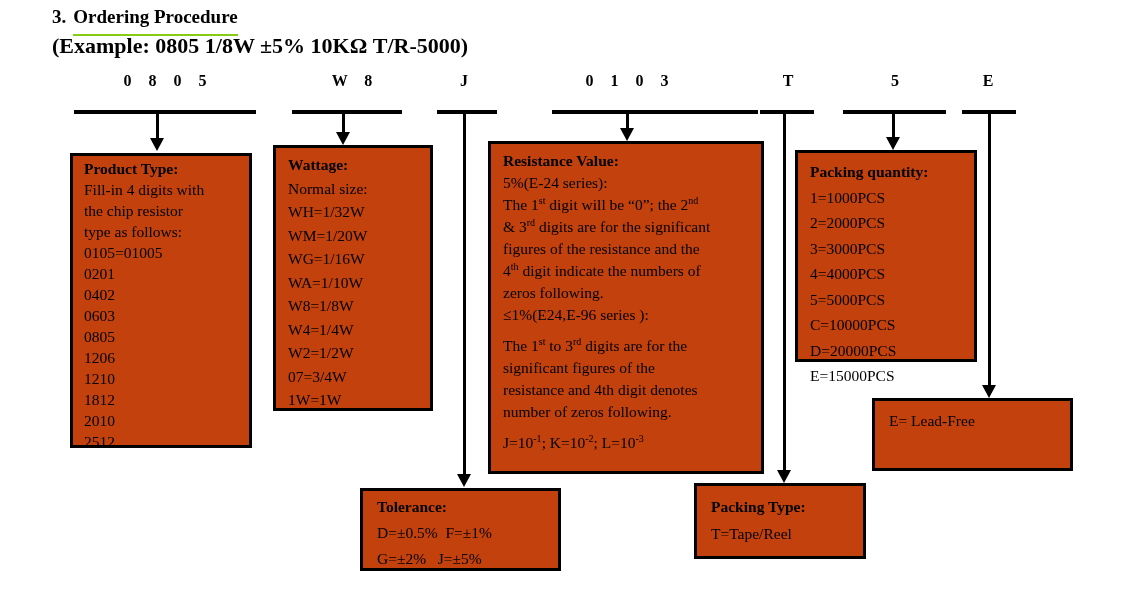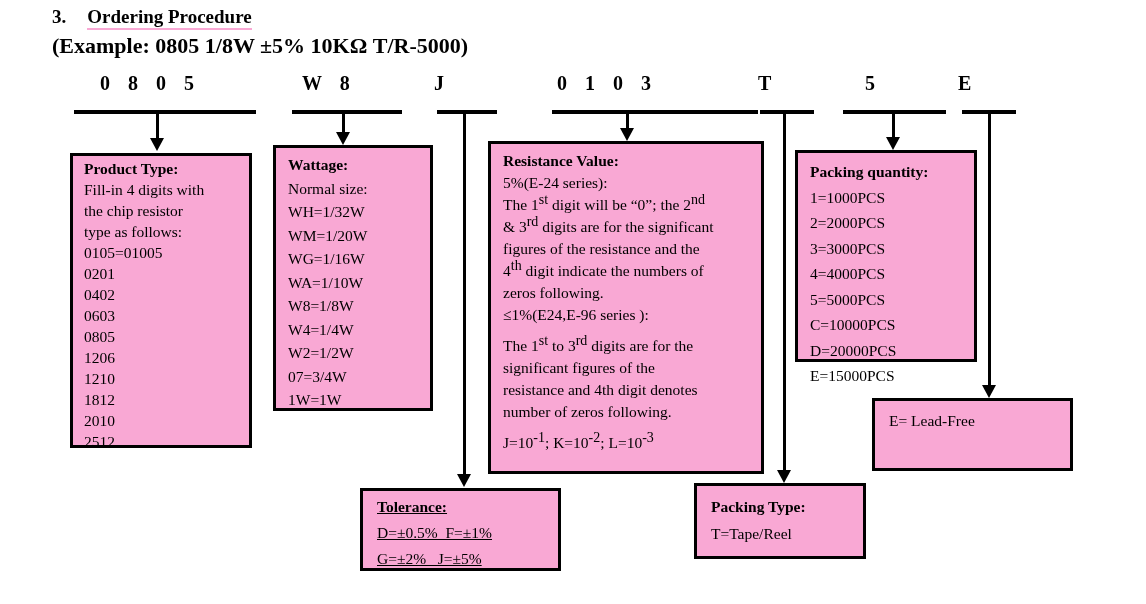--- a/index.html
+++ b/index.html
@@ -3,51 +3,51 @@
 <meta charset="utf-8">
 <style>
   html,body{margin:0;padding:0;background:#ffffff;}
   .canvas{
     position:relative;width:1146px;height:604px;background:#ffffff;
     font-family:"Liberation Serif","DejaVu Serif",serif;color:#000;
     overflow:hidden;
   }
   
   .title{position:absolute;left:52px;top:6px;font-size:19px;font-weight:bold;white-space:pre;}
-  .title .u{border-bottom:2px solid #f9a8d4;padding-bottom:1px;margin-left:21px;}
+  .title .u{border-bottom:2px solid #84cc16;padding-bottom:7px;margin-left:7px;}
   .example{position:absolute;left:52px;top:33px;font-size:22px;font-weight:bold;white-space:pre;}
   
   .code-seg{
-    position:absolute;top:72px;height:22px;font-size:20px;font-weight:bold;
-    white-space:pre;word-spacing:13px;
+    position:absolute;top:72px;height:22px;font-size:16px;font-weight:bold;
+    text-align:center;white-space:pre;word-spacing:13px;
   }
   
   .hbar{position:absolute;height:4px;background:#000;}
   .vline{position:absolute;width:3px;background:#000;}
   .arrow{position:absolute;width:0;height:0;
     border-left:7px solid transparent;border-right:7px solid transparent;
     border-top:13px solid #000;}
   
-  .box{position:absolute;border:3px solid #000;background:#f9a8d4;box-sizing:border-box;font-size:15.5px;}
+  .box{position:absolute;border:3px solid #000;background:#c2410c;box-sizing:border-box;font-size:15.5px;}
   .box-title{font-weight:bold;white-space:pre;}
   .line{white-space:pre;}
   .line.gap{height:9px;}
-  sup{font-size:14px;line-height:0;text-align:right;}
+  sup{font-size:10px;line-height:0;text-align:right;}
   #box-product{left:70px;top:153px;width:182px;height:295px;padding:2px 4px 0 11px;}
   #box-product .box-title,#box-product .line{line-height:21px;}
   #box-wattage{left:273px;top:145px;width:160px;height:266px;padding:5px 4px 8px 12px;}
   #box-wattage .box-title,#box-wattage .line{line-height:23.5px;}
   #box-resistance{left:488px;top:141px;width:276px;height:333px;padding:6px 10px 0 12px;}
   #box-resistance .box-title,#box-resistance .line{line-height:22px;}
   #box-packqty{left:795px;top:150px;width:182px;height:212px;padding:6px 4px 0 12px;}
   #box-packqty .box-title,#box-packqty .line{line-height:25.5px;}
   #box-special{left:872px;top:398px;width:201px;height:73px;padding:6px 4px 0 14px;}
   #box-special .box-title,#box-special .line{line-height:27px;}
   #box-tolerance{left:360px;top:488px;width:201px;height:83px;padding:3px 4px 0 14px;}
-  #box-tolerance .box-title,#box-tolerance .line{line-height:26px;text-decoration:underline;}
+  #box-tolerance .box-title,#box-tolerance .line{line-height:26px;}
   #box-packtype{left:694px;top:483px;width:172px;height:76px;padding:7px 4px 0 14px;}
   #box-packtype .box-title,#box-packtype .line{line-height:27px;}
 </style>
 </head>
 <body>
 
 <div class="canvas">
 
   <div class="title"><span>3.</span><span class="u">Ordering Procedure</span></div>
   <div class="example">(Example: 0805 1/8W ±5% 10KΩ T/R-5000)</div>

